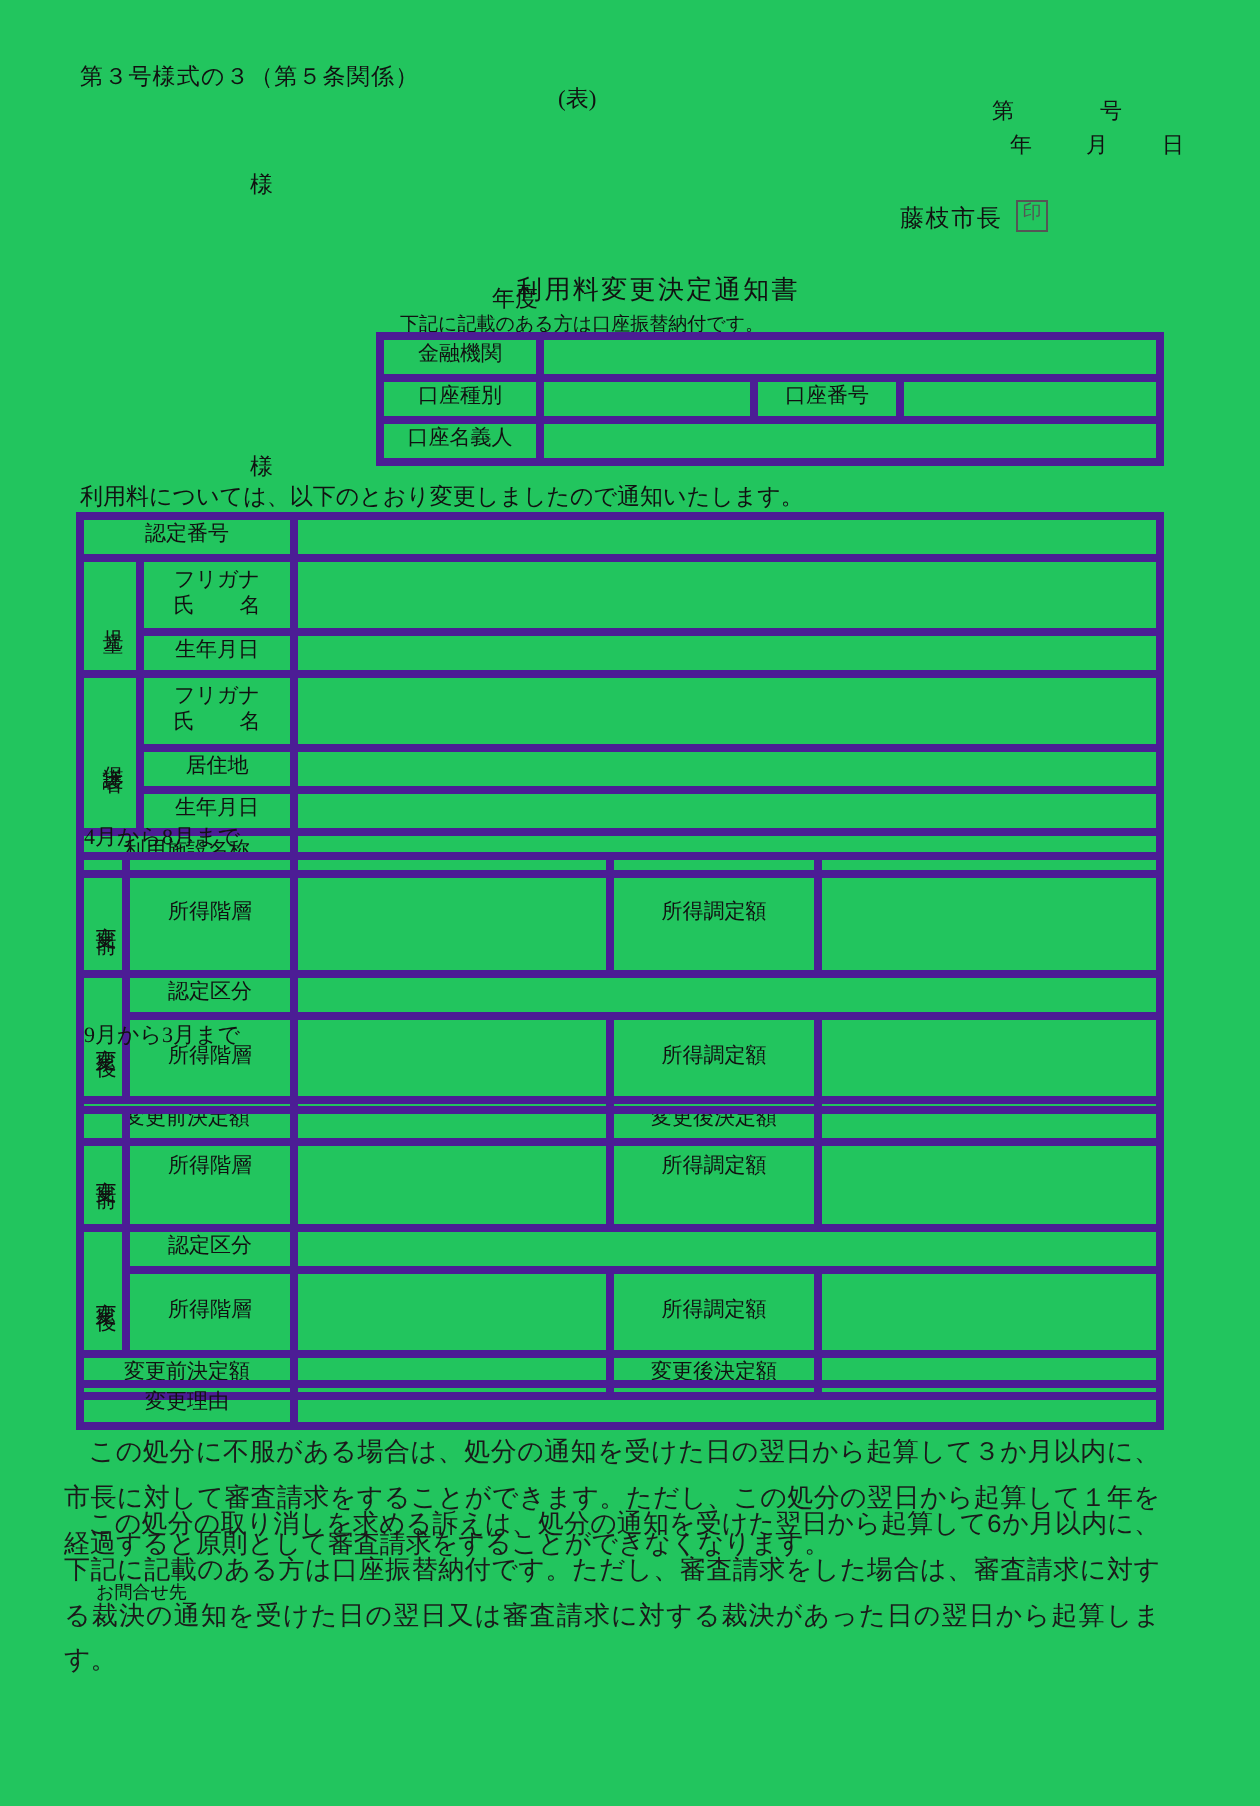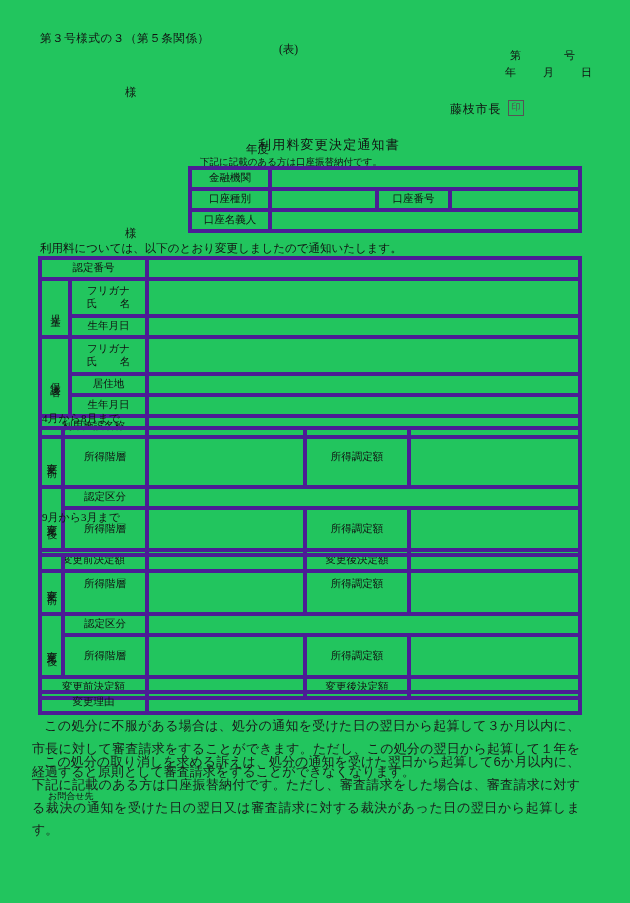--- a/index.html
+++ b/index.html
@@ -18,21 +18,21 @@
     background: #22c55e;
     overflow: hidden;
   }
 
   
   .abs { position: absolute; white-space: nowrap; }
 
   .t-form-no   { left: 40px;  top: 31px;  font-size: 11.5px; letter-spacing: .6px; }
   .t-omote     { left: 279px; top: 42px;  font-size: 11.5px; }
 
-  .t-no-line   { left: 510px; top: 48px;  font-size: 11px; letter-spacing: .5px; }
+  .t-no-line   { left: 496px; top: 48px;  font-size: 11px; letter-spacing: .5px; }
   .t-no-line .gap { display: inline-block; width: 36px; }
   .t-date-line { left: 505px; top: 65px;  font-size: 11px; letter-spacing: .5px; }
   .t-date-line .gap { display: inline-block; width: 20px; }
 
   .t-sama-1    { left: 125px; top: 85px;  font-size: 11.5px; }
   .t-mayor     { left: 450px; top: 101px; font-size: 12px; letter-spacing: .8px; }
   .t-seal {
     position: absolute; left: 508px; top: 100px;
     width: 14px; height: 14px;
     border: 1px solid #555; color: #555;

